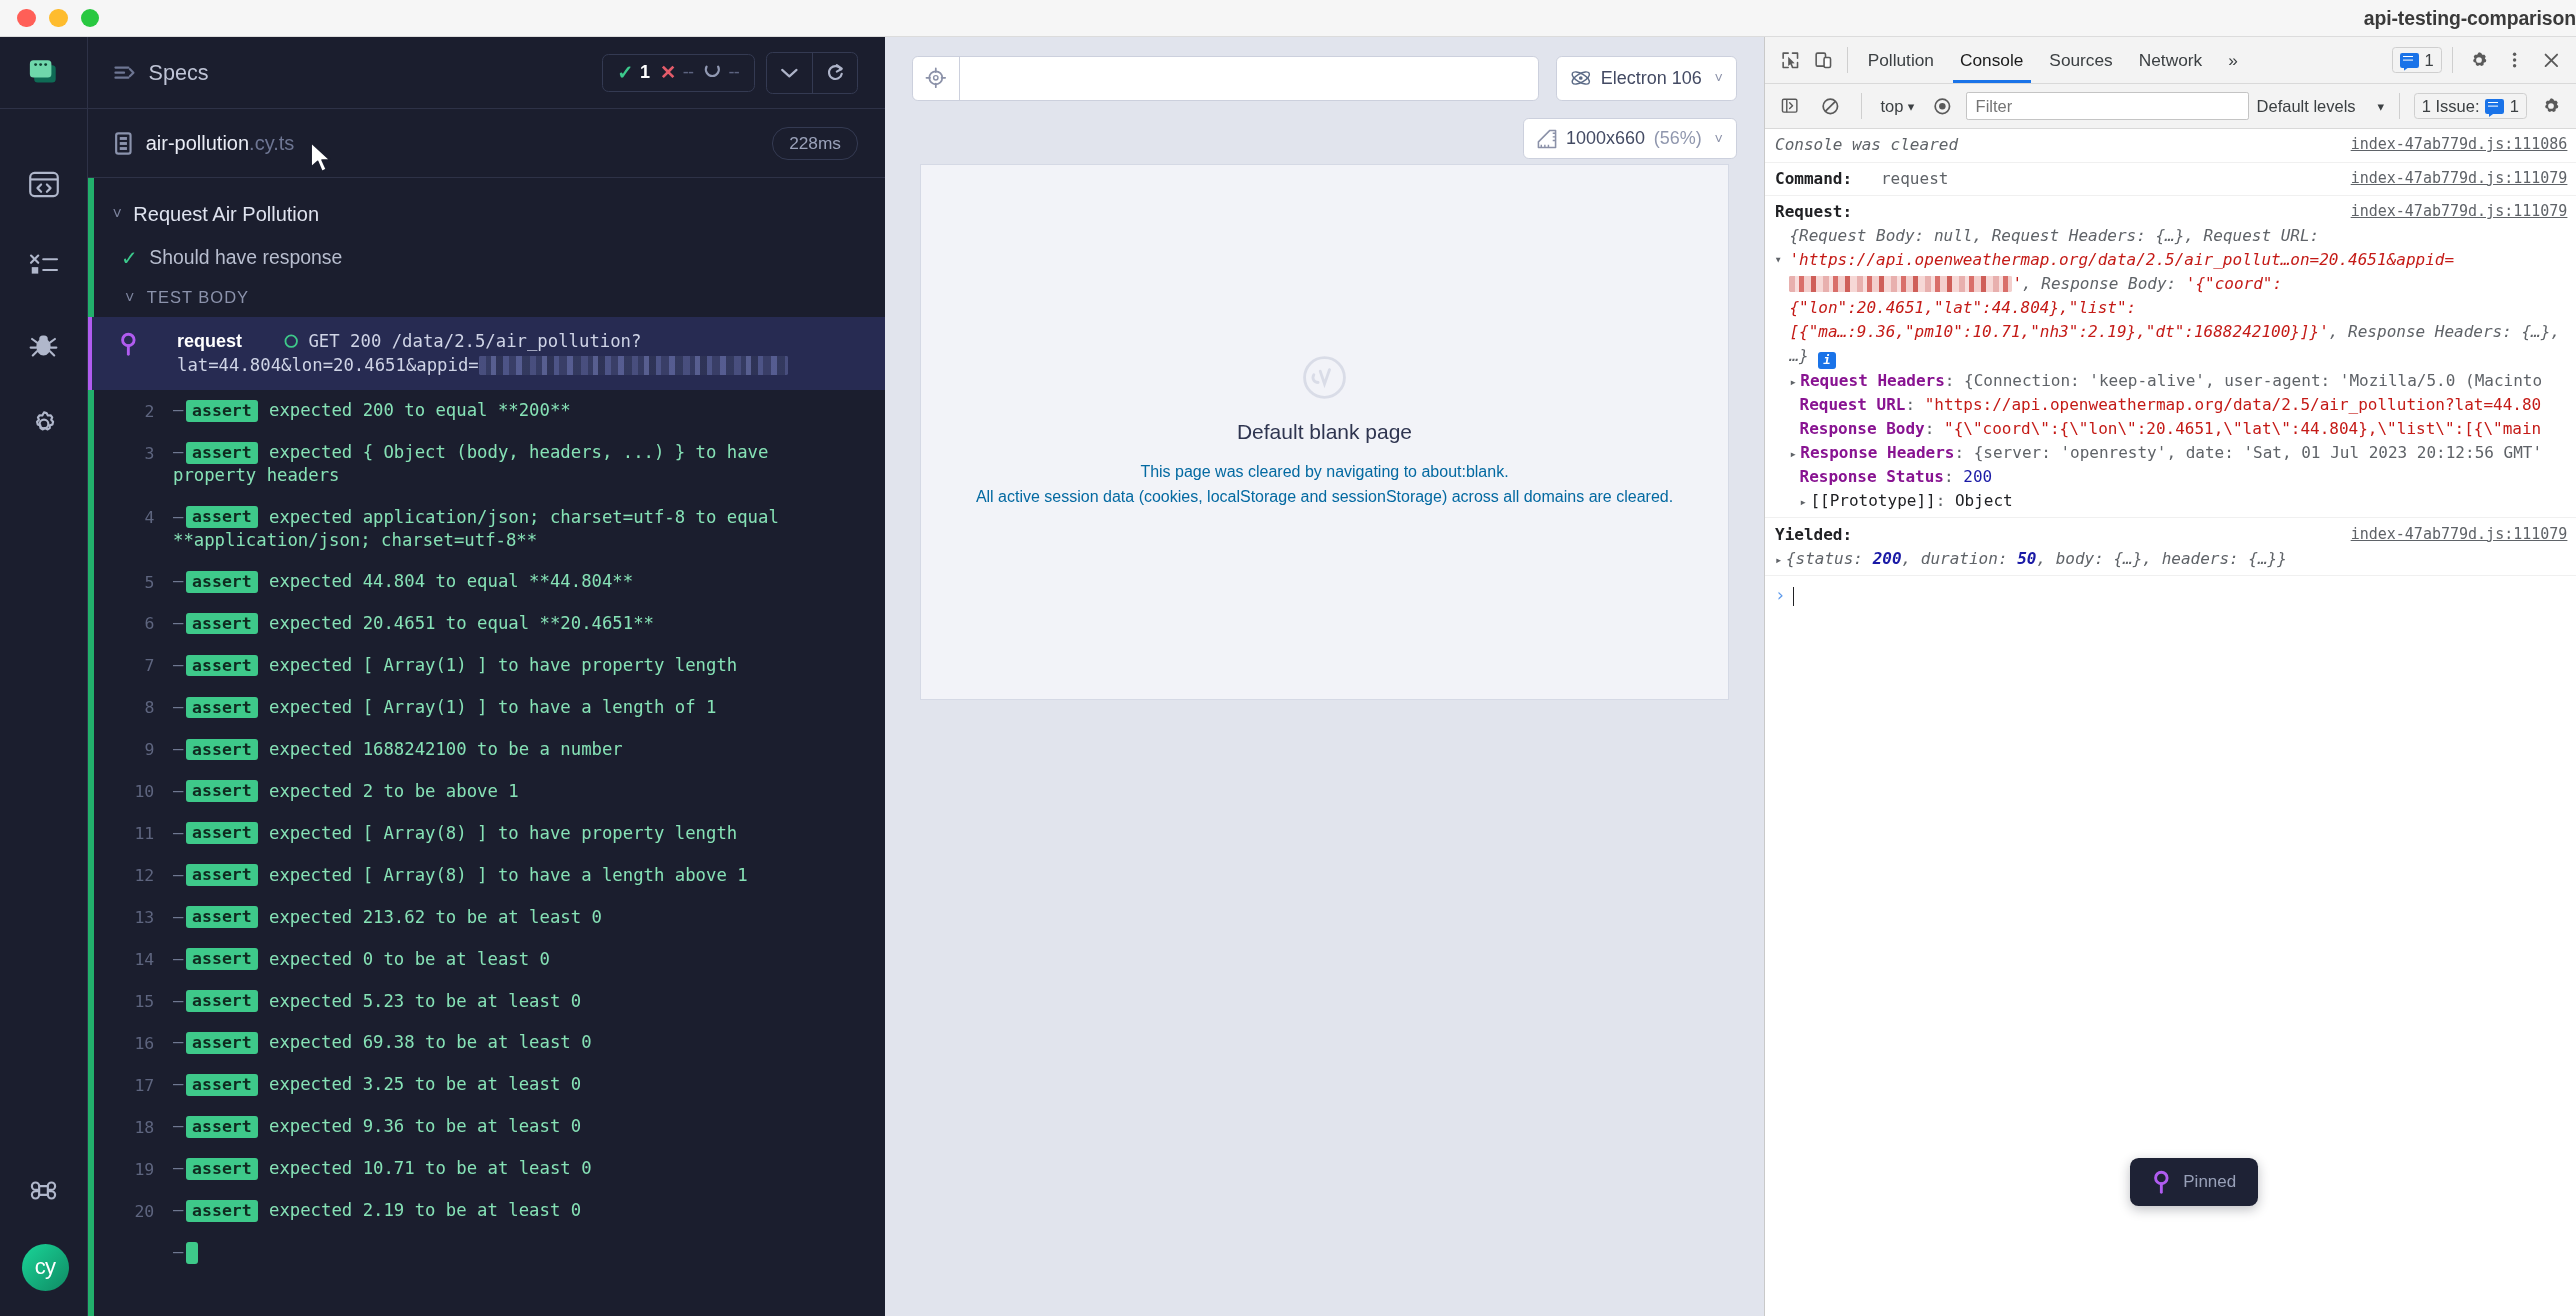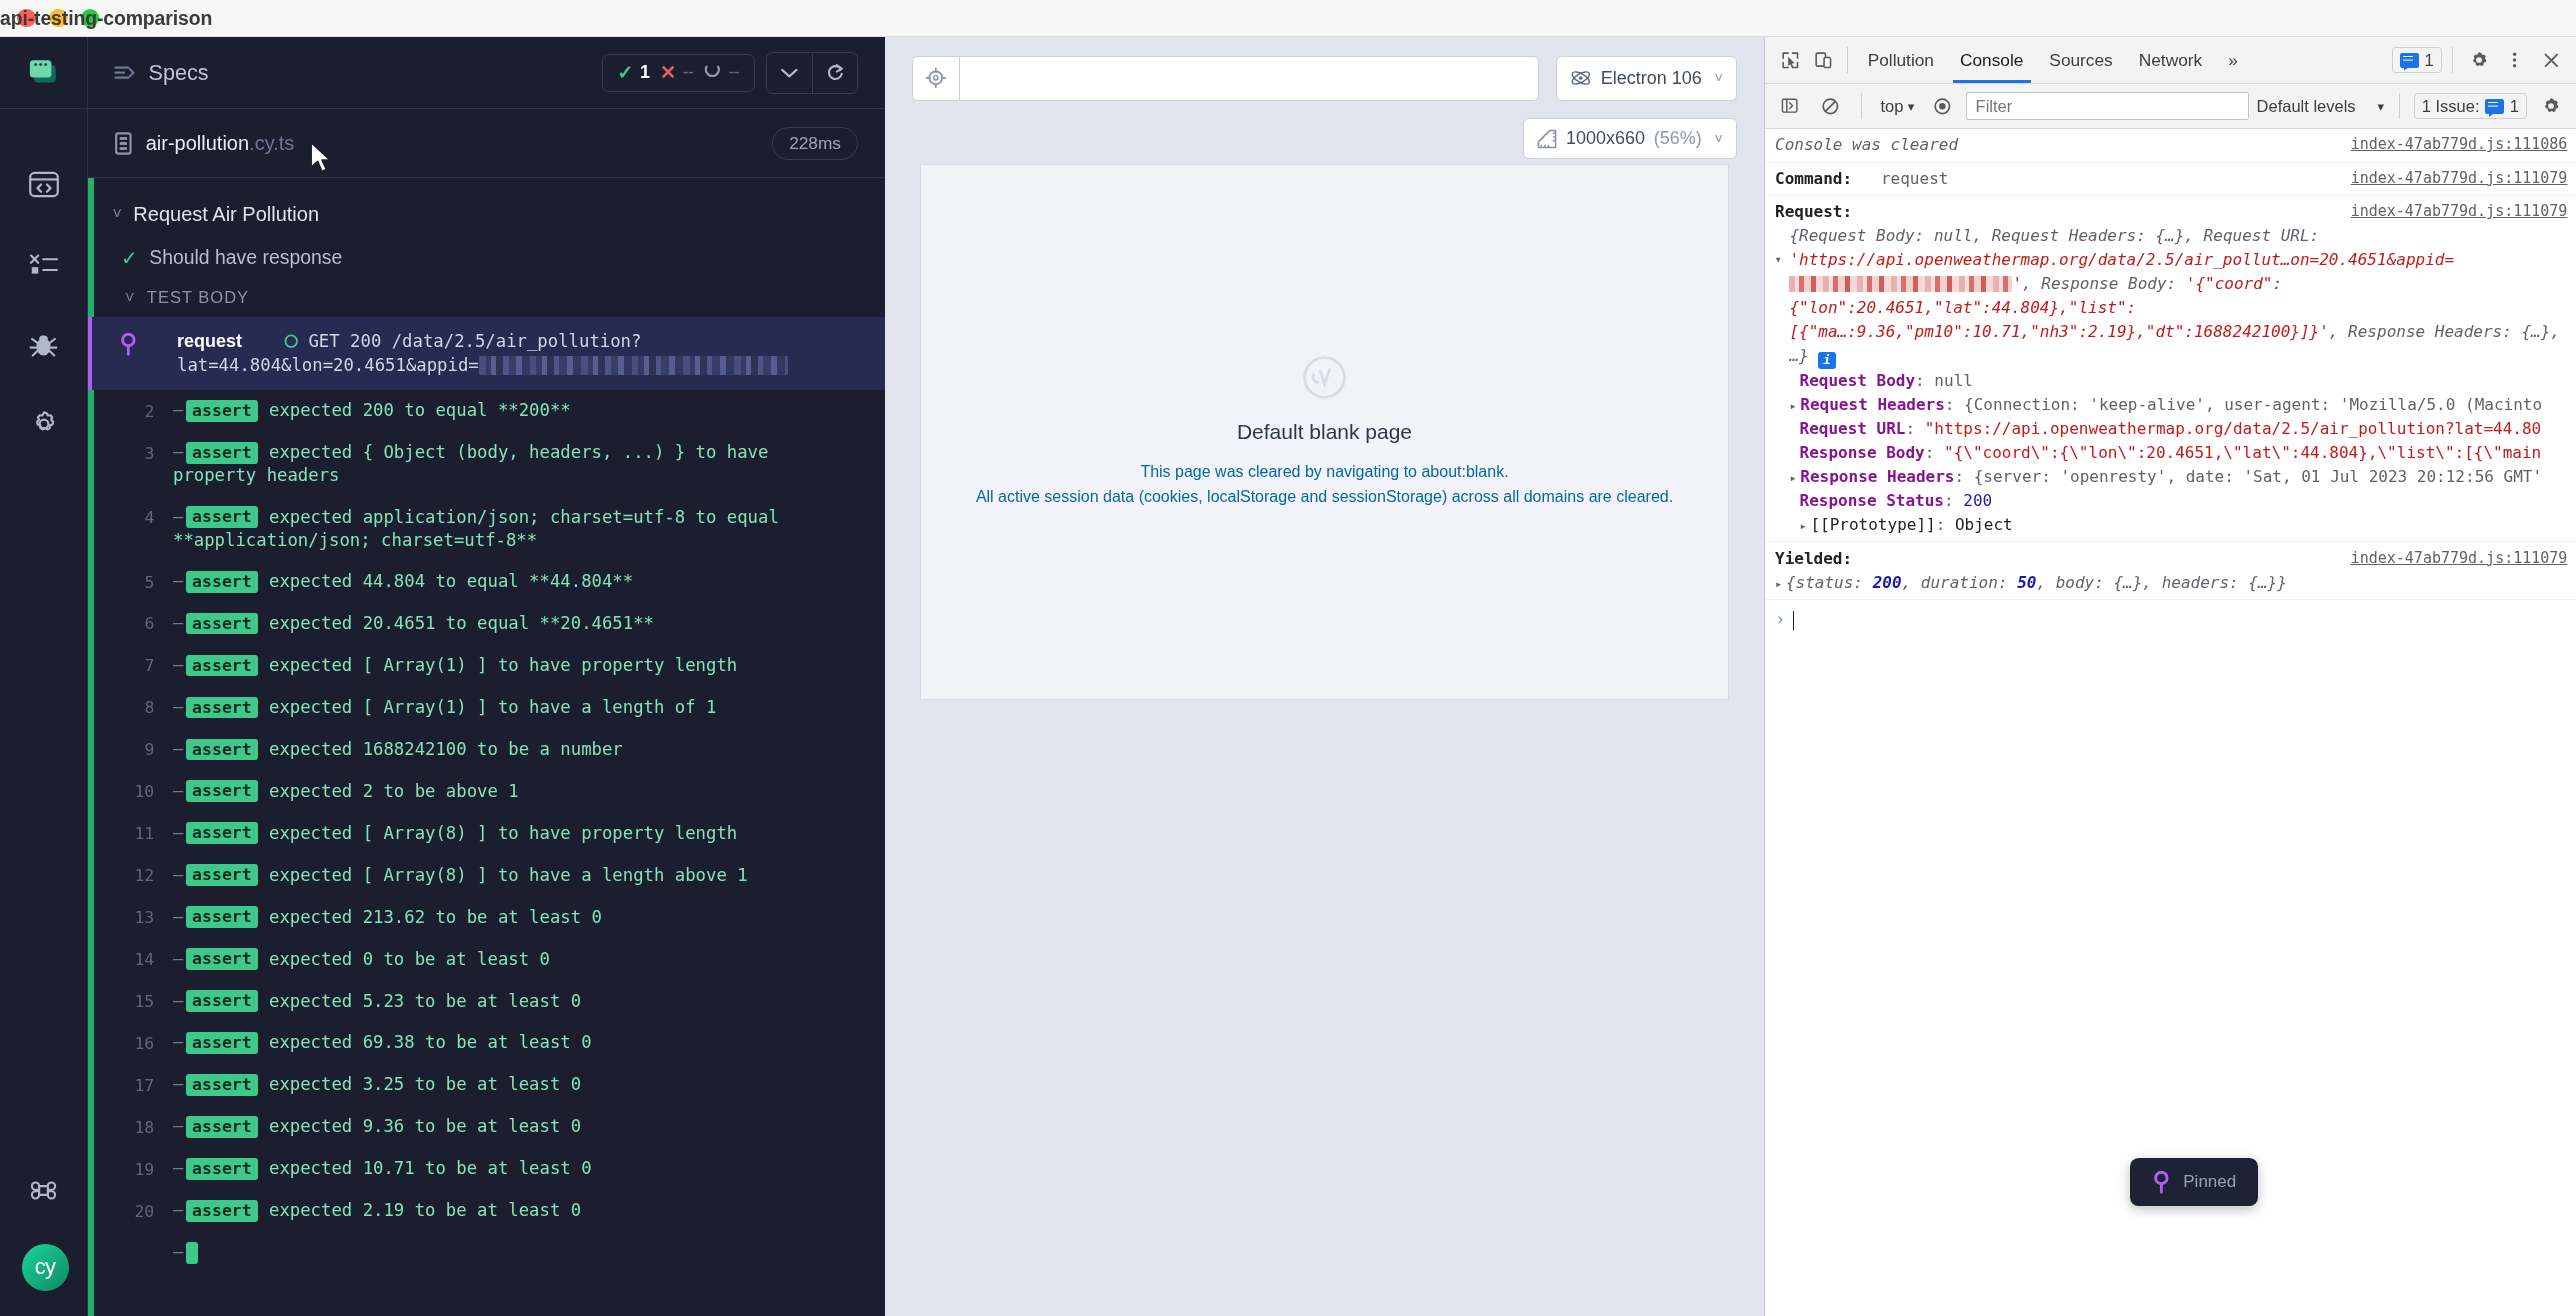--- a/index.html
+++ b/index.html
@@ -16,21 +16,21 @@
     height: 37px; background: #f6f6f6;
     border-bottom: 0.7px solid #dcdcdc;
     display: flex; align-items: center; position: relative; flex: 0 0 37px;
   }
   .traffic { display: flex; gap: 13px; padding-left: 17.3px; }
   .dot { width: 18.7px; height: 18.7px; border-radius: 50%; }
   .dot.red { background: #ff5f57; }
   .dot.yellow { background: #febc2e; }
   .dot.green { background: #28c840; }
   .title-text {
-    position: absolute; left: 0; right: 0; text-align: left;
+    position: absolute; left: 0; right: 0; text-align: right;
     font-size: 19.4px; font-weight: bold; color: #3a3a3a; letter-spacing: -0.1px;
   }
 
   
   .body { flex: 1; display: flex; min-height: 0; }
 
   
   .rail {
     width: 88px; background: #1b1e2e; border-right: 0.7px solid #2e3247;
     display: flex; flex-direction: column; align-items: center; flex: 0 0 88px;
@@ -696,23 +696,20 @@
             <div class="c-main bold">Request:</div>
             <div class="c-src">index-47ab779d.js:111079</div>
           </div>
 
           <div class="indent1" style="position:relative;width:100%">
             <span class="arrow-d" style="position:absolute;left:0;top:27px">▸</span>
             <span class="ital gray">{Request Body: </span><span class="ital gray">null</span><span class="ital gray">, Request Headers: {…}, Request URL: </span><span class="ital red">'https://api.openweathermap.org/data/2.5/air_pollut…on=20.4651&amp;appid=</span><span class="redact-inline"></span><span class="ital red">'</span><span class="ital gray">, Response Body: </span><span class="ital red">'{"coord":{"lon":20.4651,"lat":44.804},"list":[{"ma…:9.36,"pm10":10.71,"nh3":2.19},"dt":1688242100}]}'</span><span class="ital gray">, Response Headers: {…}, …}</span>
             <span class="info-badge">i</span>
           </div>
 
-          <div class="indent2 nowrapline" style="width:100%">
-            <span class="bold purple">Request Body</span><span class="gray">: </span><span class="gray">null</span>
-          </div>
           <div class="indent1 nowrapline" style="width:100%">
             <span class="arrow-r">▸</span><span class="bold purple">Request Headers</span><span class="gray">: </span><span class="gray">{Connection: 'keep-alive', user-agent: 'Mozilla/5.0 (Macinto</span>
           </div>
           <div class="indent2 nowrapline" style="width:100%">
             <span class="bold purple">Request URL</span><span class="gray">: </span><span class="red">"https://api.openweathermap.org/data/2.5/air_pollution?lat=44.80</span>
           </div>
           <div class="indent2 nowrapline" style="width:100%">
             <span class="bold purple">Response Body</span><span class="gray">: </span><span class="red">"{\"coord\":{\"lon\":20.4651,\"lat\":44.804},\"list\":[{\"main</span>
           </div>
           <div class="indent1 nowrapline" style="width:100%">

